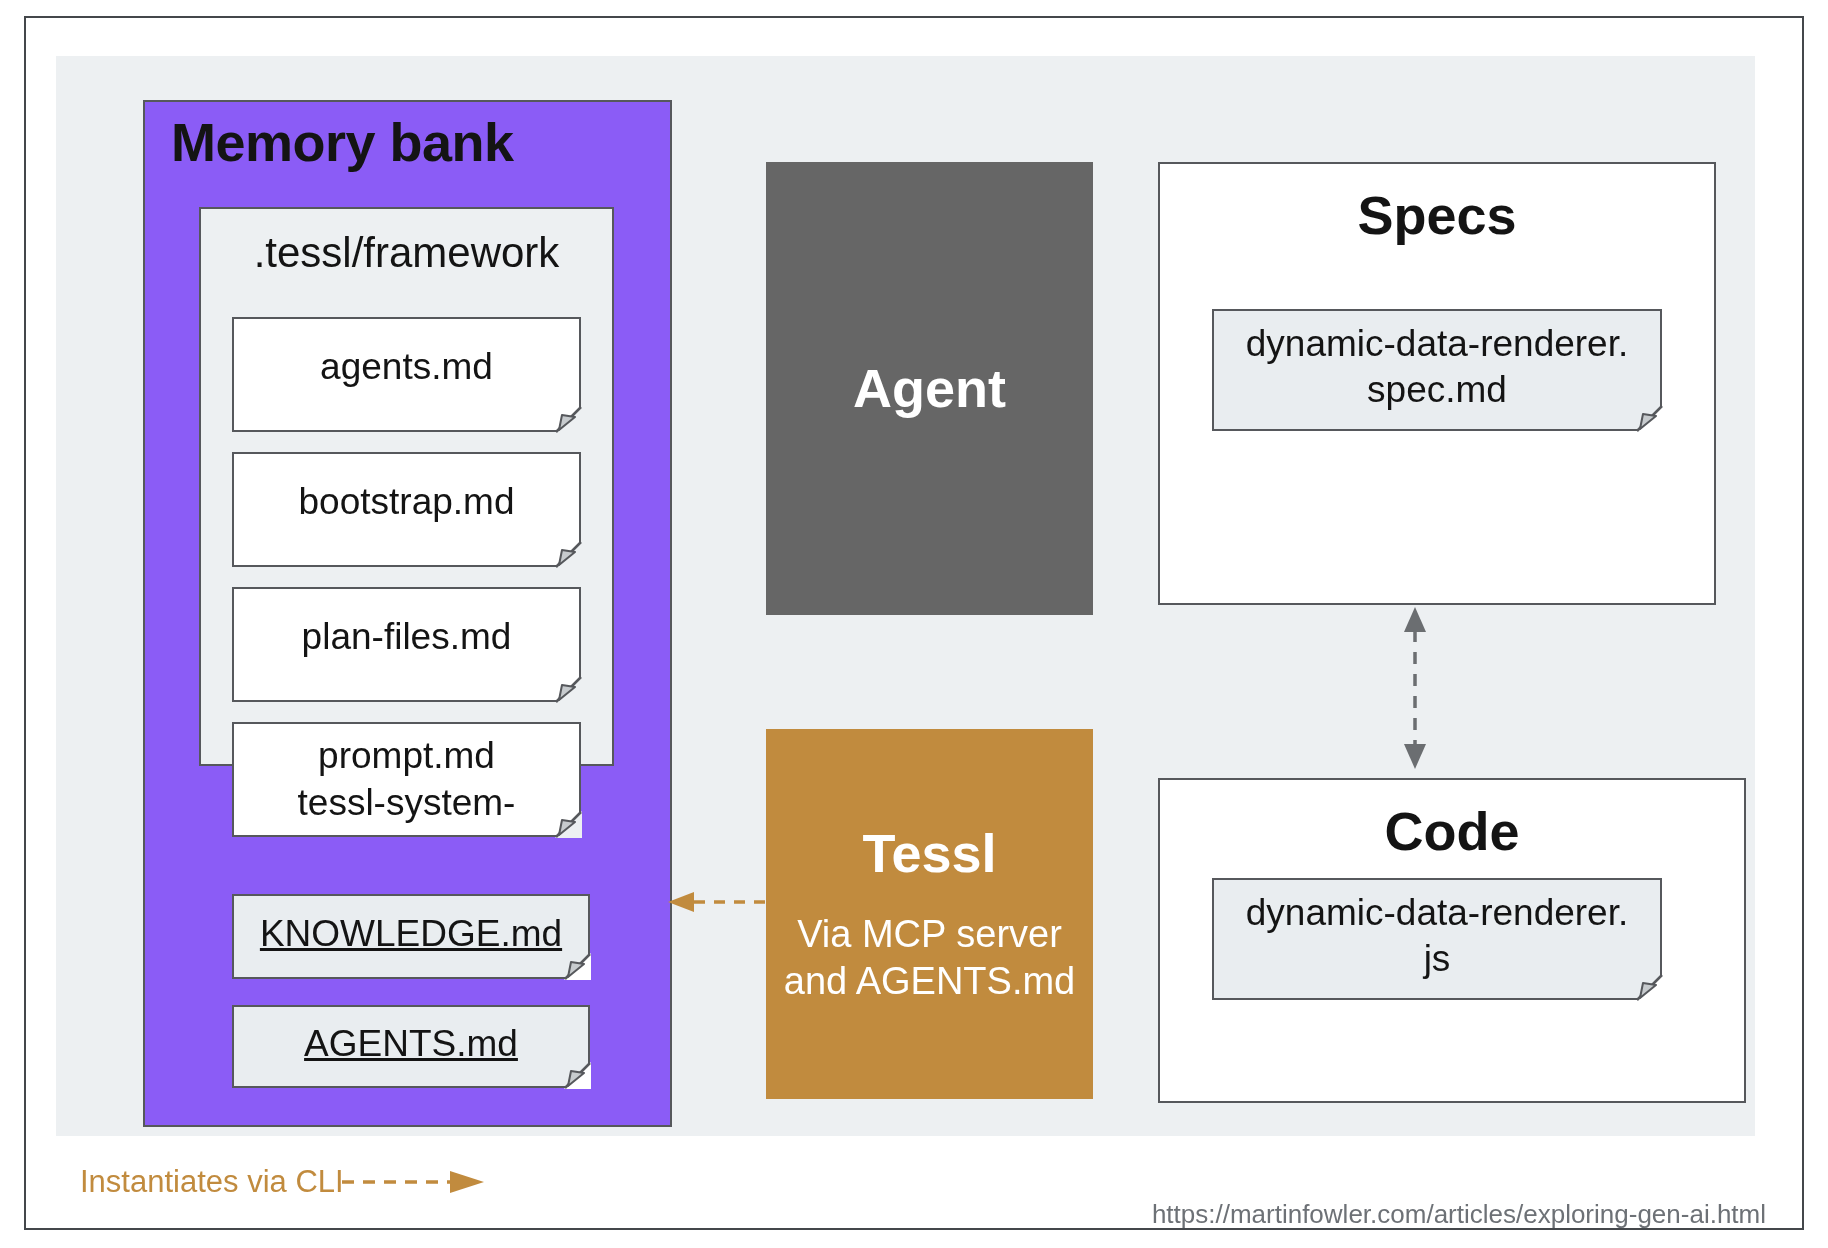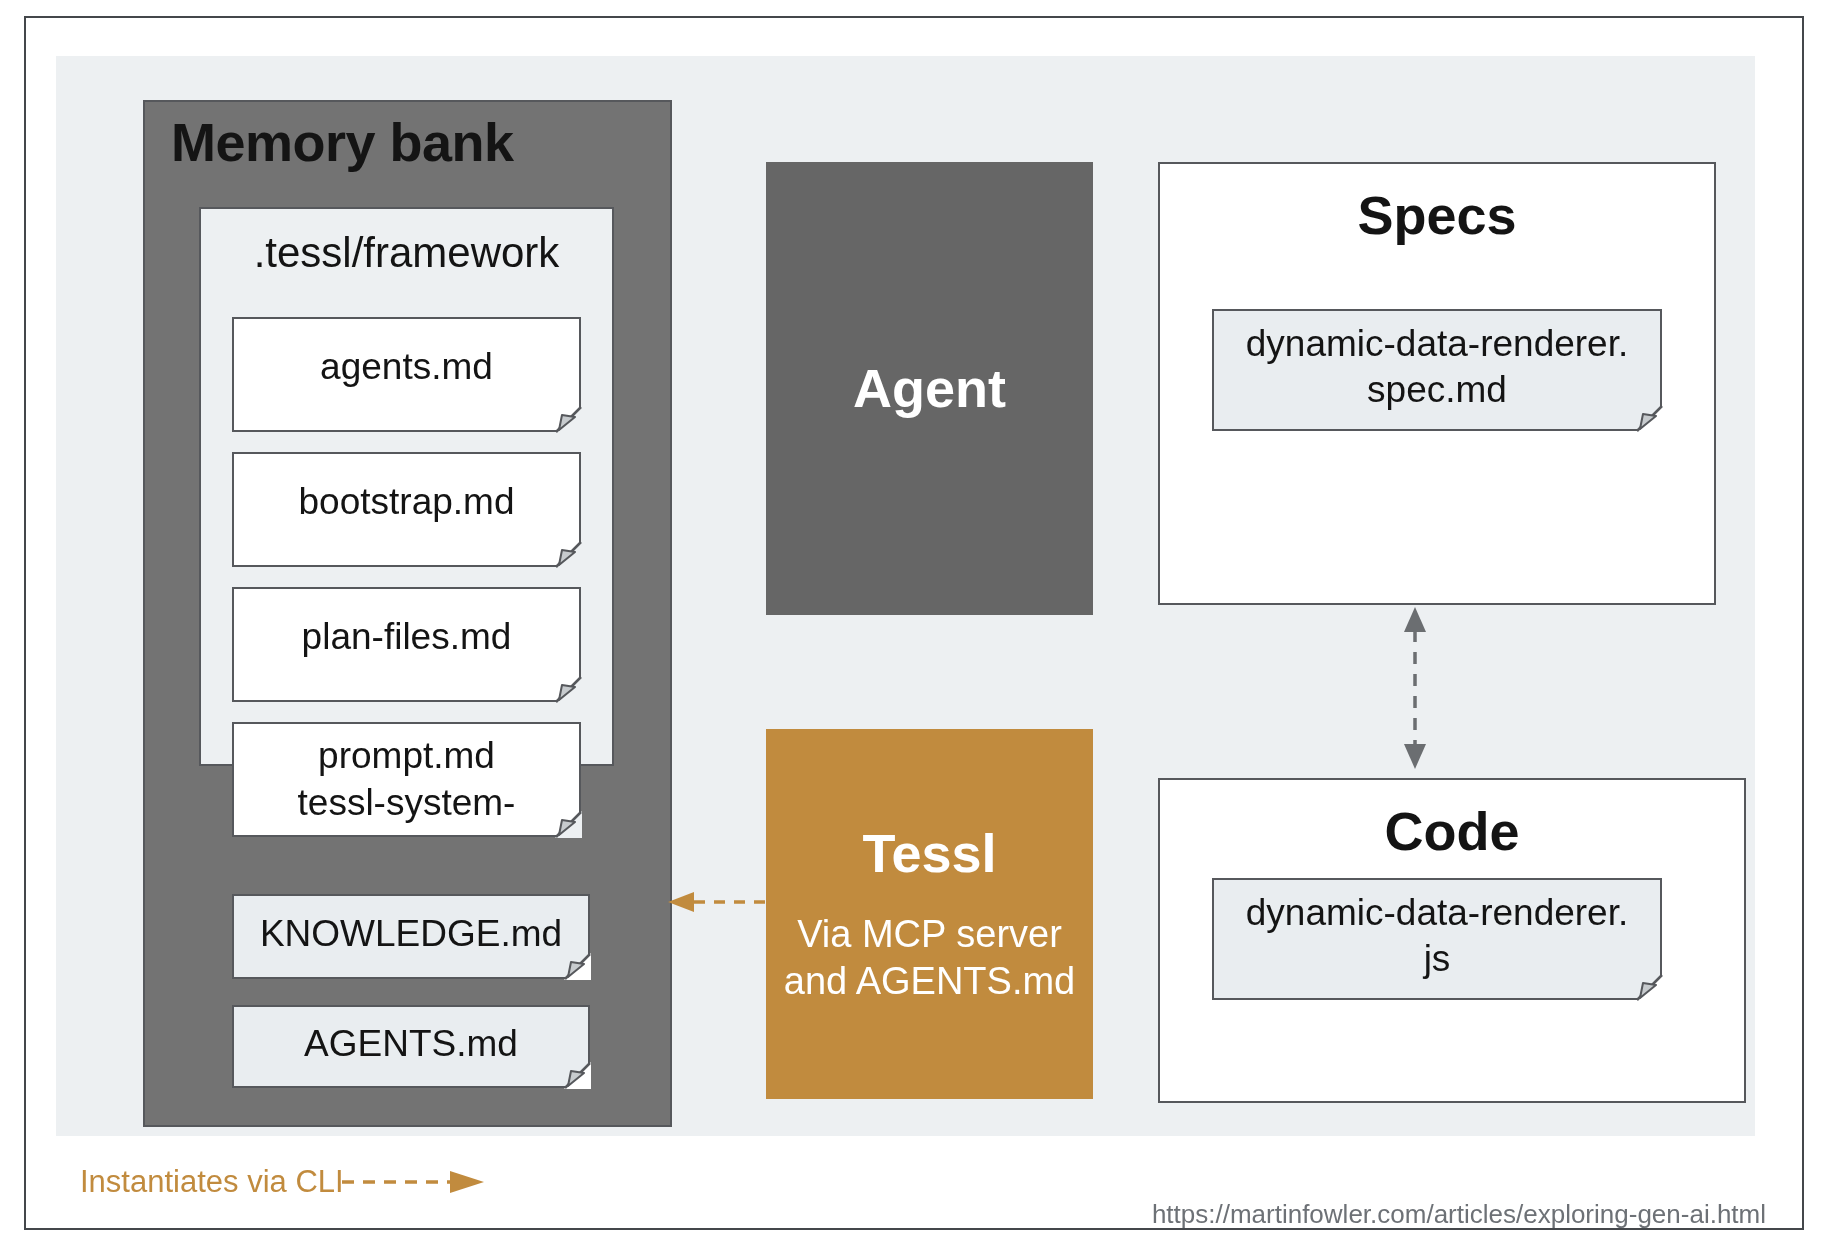--- a/index.html
+++ b/index.html
@@ -24,21 +24,21 @@
     position:absolute;left:24px;top:16px;width:1780px;height:1214px;
     border:2.5px solid var(--frame-gray);box-sizing:border-box;background:transparent;
   }
   .panel{
     position:absolute;left:56px;top:56px;width:1699px;height:1080px;
     background:var(--panel-bg);
   }
   .box{
     position:absolute;box-sizing:border-box;border:2.5px solid var(--border-gray);
   }
-  .memory-bank{left:143px;top:100px;width:529px;height:1027px;background:#737373;}
+  .memory-bank{left:143px;top:100px;width:529px;height:1027px;background:#8b5cf6;}
   .mb-title{
     position:absolute;left:26px;top:8px;font-size:54px;font-weight:700;
     letter-spacing:-0.5px;line-height:1.2;white-space:nowrap;
   }
   .framework{
     position:absolute;left:54px;top:105px;width:415px;height:559px;
     background:var(--panel-bg);border:2.5px solid var(--border-gray);box-sizing:border-box;
   }
   .fw-title{
     position:absolute;left:0;top:20px;width:100%;text-align:center;
@@ -48,21 +48,21 @@
     position:absolute;box-sizing:border-box;border:2.5px solid var(--border-gray);
     display:flex;align-items:center;justify-content:center;text-align:center;
     font-size:37px;line-height:1.25;
   }
   .doc.white{background:#ffffff;--behind:var(--panel-bg);}
   .doc.gray{background:var(--card-gray);--behind:#ffffff;}
   .doc.gray-on-panel{background:var(--card-gray);--behind:#ffffff;}
   .doc .label{display:block;}
   .doc .line{display:block;}
   .pad-b14{padding-bottom:14px;}
-  .pad-b10{padding-bottom:4px;}
+  .pad-b10{padding-bottom:4px;text-decoration:underline;}
   .pad-b6{padding-bottom:6px;}
   .fold{position:absolute;right:-2.5px;bottom:-2.5px;width:28px;height:28px;display:block;}
   .fold .fold-bg{fill:var(--behind);stroke:none;}
   .fold .fold-cut{stroke:var(--border-gray);stroke-width:2.5;fill:none;}
   .fold .fold-flap{fill:var(--flap-fill);stroke:var(--border-gray);stroke-width:2;stroke-linejoin:round;}
 
   .fw-doc{left:31px;width:349px;height:115px;}
   .fw-doc-1{top:108px;}
   .fw-doc-2{top:243px;}
   .fw-doc-3{top:378px;}

